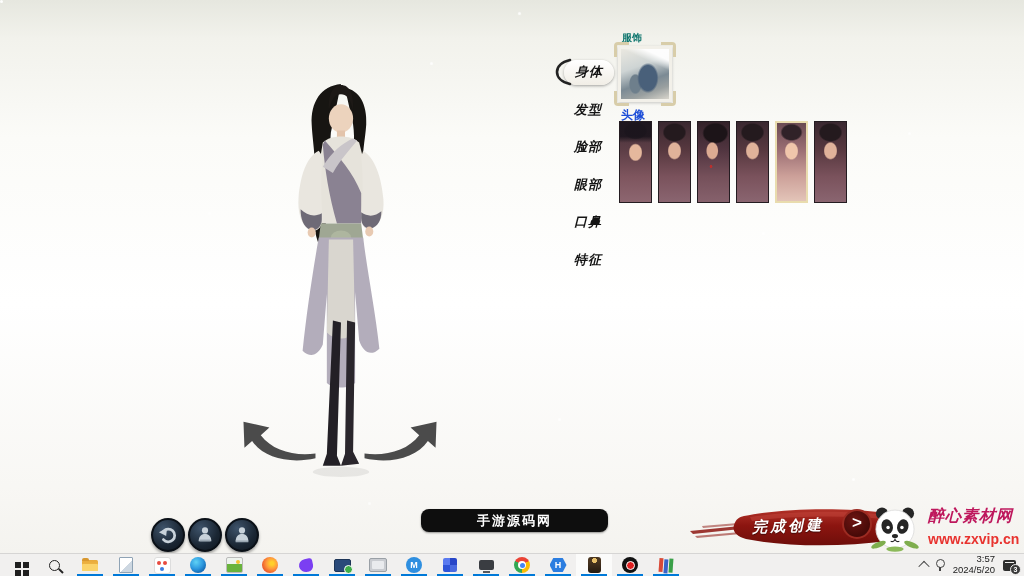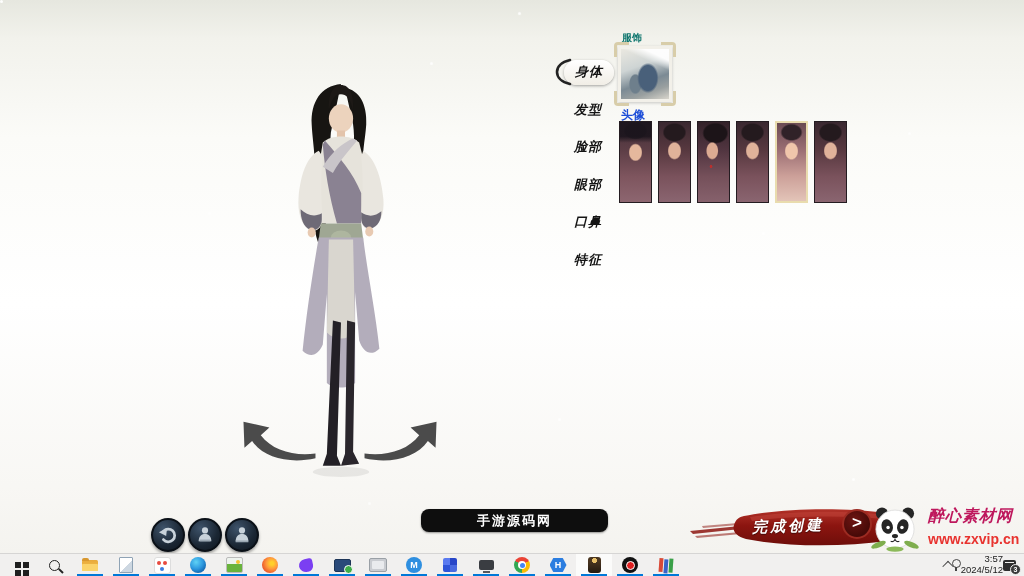--- a/index.html
+++ b/index.html
@@ -102,21 +102,21 @@
   .wm-text{position:absolute;left:928px;top:506px;width:96px;}
   .wm-name{font-size:16px;font-weight:bold;font-style:italic;color:#be185d;letter-spacing:1px;}
   .wm-url{font-size:14px;font-weight:bold;color:#e8332f;margin-top:4px;}
 
   
   .taskbar{position:absolute;left:0;top:553px;width:1024px;height:23px;background:#f1f0ef;
     border-top:1px solid #d6d5d4;box-sizing:border-box;display:flex;align-items:stretch;}
   .ti{width:36px;display:flex;align-items:center;justify-content:center;position:relative;flex:none;}
   .ti.run::after{content:"";position:absolute;bottom:0;left:5px;right:5px;height:2.5px;background:#0079d8;}
   .ti.active{background:#fbfbfa;}
-  .tray{margin-left:auto;display:flex;align-items:center;gap:0;padding-right:8px;}
+  .tray{margin-left:auto;display:flex;align-items:center;gap:8px;padding-right:8px;}
 
   
   .g-start{width:6px;height:6px;background:#1f1f1f;box-shadow:8px 0 #1f1f1f,0 8px #1f1f1f,8px 8px #1f1f1f;margin:-7px 0 0 -7px;transform:translate(3px,3px);}
   .g-search{width:9px;height:9px;border:1.7px solid #222;border-radius:50%;position:relative;}
   .g-search::after{content:"";position:absolute;width:6px;height:1.7px;background:#222;transform:rotate(45deg);right:-5px;bottom:-2px;}
   .g-folder{width:16px;height:11px;background:linear-gradient(180deg,#e8a93b,#f6c44d);border-radius:1.5px;position:relative;}
   .g-folder::before{content:"";position:absolute;top:-2px;left:0;width:7px;height:3px;background:#d89830;border-radius:2px 2px 0 0;}
   .g-folder::after{content:"";position:absolute;bottom:0;left:0;right:0;height:7px;background:#fbd36a;border-radius:1px;}
   .g-doc{width:12px;height:14px;background:linear-gradient(135deg,#ffffff 55%,#cdd7e1 55%);border:1px solid #8fa3b5;border-radius:1px;}
   .g-share{width:15px;height:15px;background:#fff;border:1px solid #ddd;border-radius:3px;position:relative;}
@@ -358,20 +358,20 @@
       </div>
     <div class="ti run">
         <span class="g-rar"></span>
       </div>
 
     <div class="tray">
       <span class="g-chevup"></span>
       <span class="g-pin"></span>
       <div class="clock">
         <div>3:57</div>
-        <div>2024/5/12</div>
+        <div>2024/5/20</div>
       </div>
       <span class="g-notif">
         <span class="badge">3</span>
       </span>
     </div>
   </div>
 </div>
 
 </body></html>

